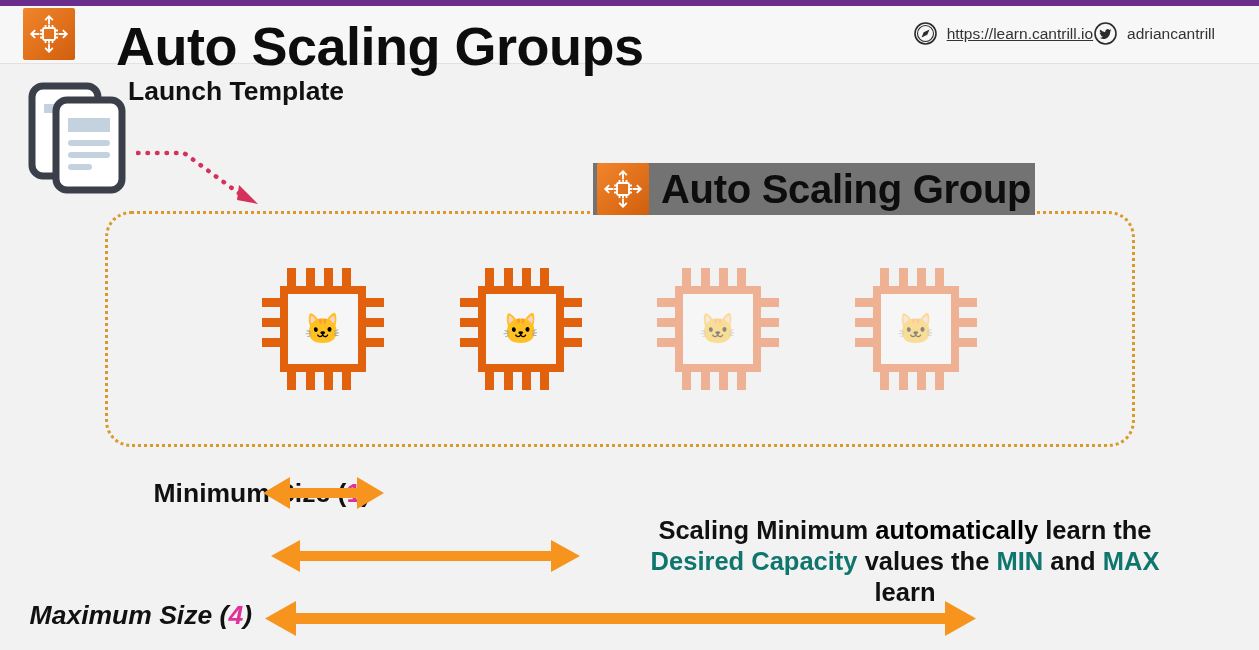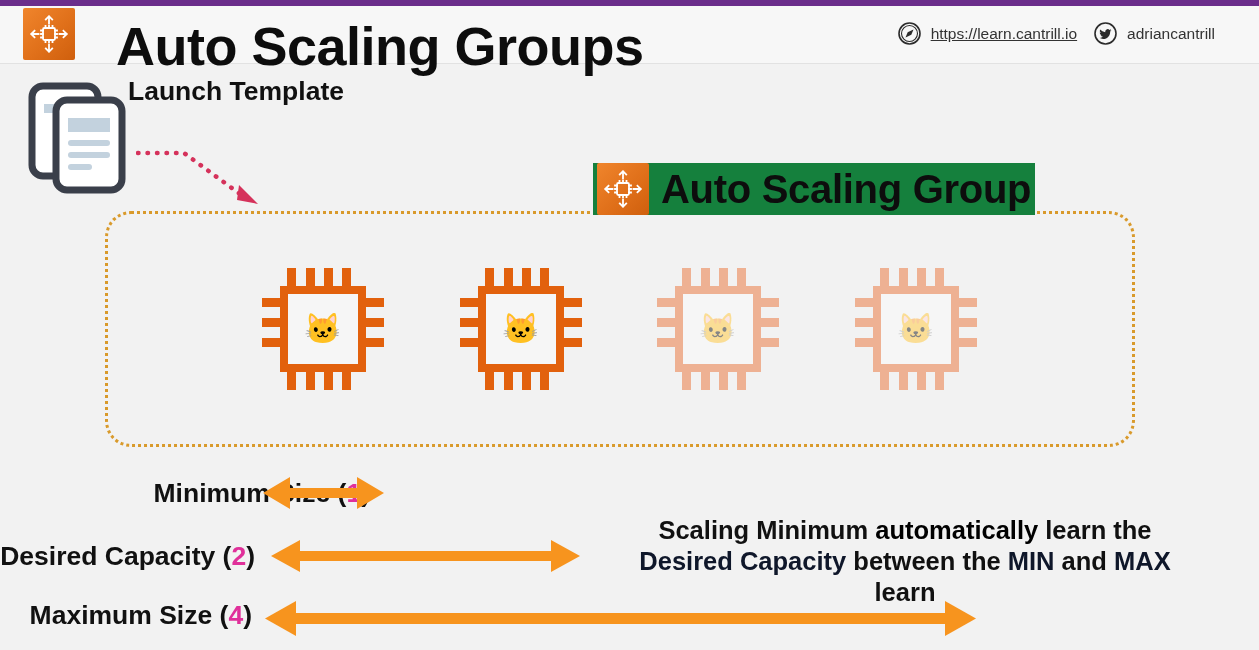--- a/index.html
+++ b/index.html
@@ -28,21 +28,21 @@
   }
   .asg-logo svg{display:block;width:52px;height:52px;}
   .hdr-logo{top:2px;left:23px;}
   .page-title{
     position:absolute;top:-2px;left:116px;
     font-size:54px;font-weight:bold;color:#0d0d0d;
     letter-spacing:-0.5px;line-height:62px;white-space:nowrap;margin-top:11px;
   }
   .hdr-links{
     position:absolute;top:15px;right:44px;
-    display:flex;align-items:center;gap:16px;
+    display:flex;align-items:center;
   }
   .hdr-link{display:flex;align-items:center;gap:9px;}
   .circ-icon{width:25px;height:25px;flex:0 0 25px;}
   .hdr-link .txt{font-size:15.5px;color:#333;white-space:nowrap;}
   .hdr-link .txt.link{text-decoration:underline;}
 
   
   .doc-icon{position:absolute;top:82px;left:28px;width:98px;height:112px;}
   .lt-text{
     position:absolute;top:76px;left:128px;
@@ -55,21 +55,21 @@
   .asg-box{
     position:absolute;left:105px;top:211px;
     width:1030px;height:236px;
     border:3px dotted #d99a2b;
     border-radius:26px;
     box-sizing:border-box;
   }
   .asg-title-wrap{
     position:absolute;top:163px;left:593px;
     display:flex;align-items:center;gap:12px;
-    background:#15803d;padding:0 4px;
+    background:#737373;padding:0 4px;
   }
   .asg-title-wrap .asg-logo{position:relative;top:0;left:0;width:52px;height:52px;}
   .asg-title{
     font-size:40px;font-weight:bold;color:#0d0d0d;
     line-height:48px;white-space:nowrap;letter-spacing:-0.3px;
   }
 
   
   .instances{
     position:absolute;top:268px;left:105px;width:1030px;height:122px;
@@ -93,21 +93,21 @@
   .arrow-svg{position:absolute;left:0;top:0;}
 
   
   .policy{
     position:absolute;left:620px;top:515px;width:570px;
     text-align:center;
     font-size:25.5px;font-weight:bold;color:#111;
     line-height:31px;
   }
   .policy .pink{color:#000000;}
-  .policy .red{color:#0f172a;}
+  .policy .red{color:#0f766e;}
 </style>
 </head>
 <body>
 
 <div class="topbar"></div>
 
 <div class="header">
 
   <div class="asg-logo hdr-logo">
     <svg viewBox="0 0 52 52">
@@ -292,36 +292,35 @@
   <svg class="arrow-svg" width="1259" height="50">
     <g fill="#f7941e">
       <rect x="287" y="20" width="74" height="10"></rect>
       <path d="M263 25 L290 9 L290 41 Z"></path>
       <path d="M384 25 L357 9 L357 41 Z"></path>
     </g>
   </svg>
 </div>
 
 <div class="row" style="top:531px;">
-  <div class="label" style="right:1004px;"><span>Desired Capacity (</span><span class="num">2</span><span>)</span></div>
   <svg class="arrow-svg" width="1259" height="50">
     <g fill="#f7941e">
       <rect x="297" y="20" width="256" height="10"></rect>
       <path d="M271 25 L300 9 L300 41 Z"></path>
       <path d="M580 25 L551 9 L551 41 Z"></path>
     </g>
   </svg>
 </div>
 
 <div class="row" style="top:590px;">
-  <div class="label" style="right:1007px;"><span>Maximum Size (</span><span class="num">4</span><span>)</span></div>
+  <div class="label" style="right:1007px;font-style:italic;"><span>Maximum Size (</span><span class="num">4</span><span>)</span></div>
   <svg class="arrow-svg" width="1259" height="50">
     <g fill="#f7941e">
       <rect x="293" y="23" width="656" height="11"></rect>
       <path d="M265 28.5 L296 11 L296 46 Z"></path>
       <path d="M976 28.5 L945 11 L945 46 Z"></path>
     </g>
   </svg>
 </div>
 
 <div class="policy">
-  <span>Scaling Minimum </span><span class="pink">automatically</span><span> learn the </span><span class="red">Desired Capacity</span><span> between the </span><span class="red">MIN</span><span> and </span><span class="red">MAX</span><span> learn</span>
+  <span>Scaling Minimum </span><span class="pink">automatically</span><span> learn the </span><span class="red">Desired Capacity</span><span> values the </span><span class="red">MIN</span><span> and </span><span class="red">MAX</span><span> learn</span>
 </div>
 
 </body></html>

